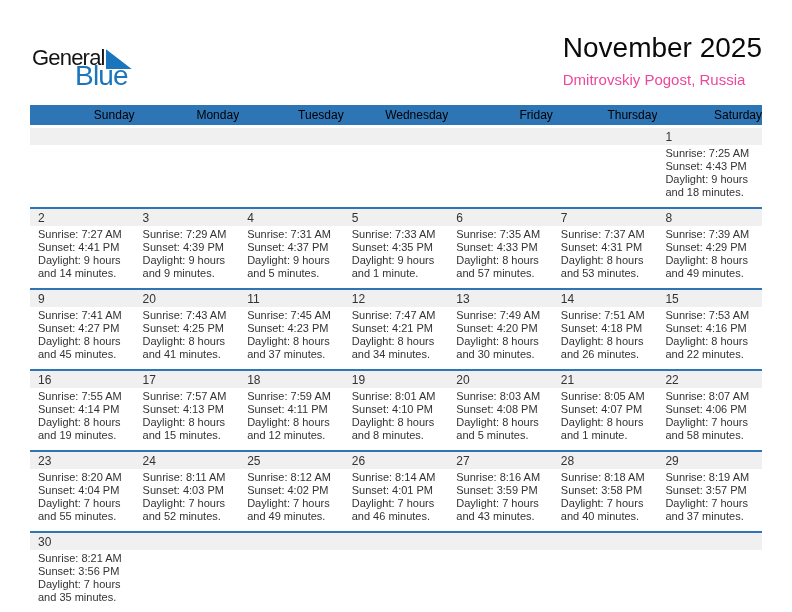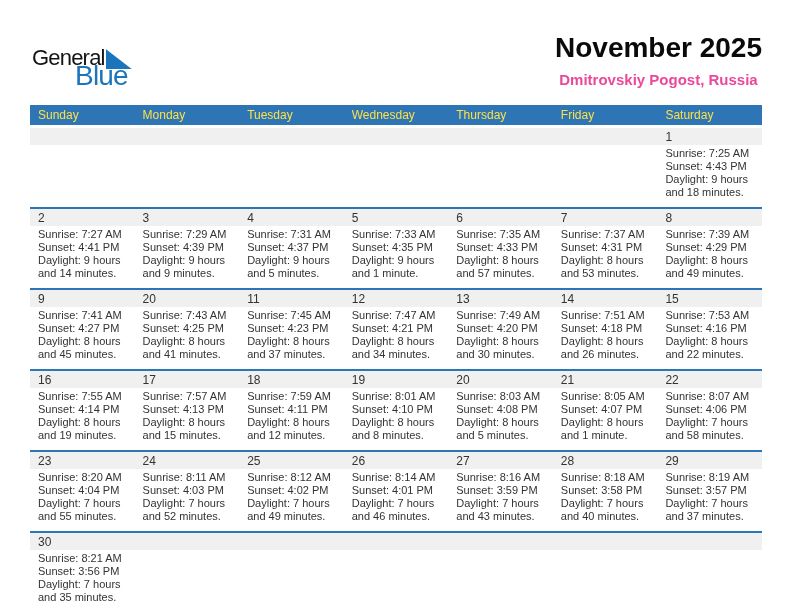--- a/index.html
+++ b/index.html
@@ -21,33 +21,33 @@
   }
   .logo-triangle {
     width:26px; height:20px; background:#1B75BC;
     clip-path:polygon(0 0, 100% 100%, 0 100%);
     margin-left:1px;
   }
   .logo-blue {
     display:block; font-size:28px; line-height:20px;
     color:#1B75BC; letter-spacing:-0.8px; margin:-3px 0 0 43px;
   }
-  .titles { position:absolute; right:0; top:32px; text-align:center;font-weight:bold; }
+  .titles { position:absolute; right:0; top:32px; text-align:left; }
   .month-title { font-size:28px; line-height:32px; color:#0a0a0a; }
   .location-subtitle { font-size:15px; line-height:18px; color:#ec4899; margin-top:7px; }
 
   
   .calendar { width:732px; }
   .weekday-row {
     display:grid; grid-template-columns:repeat(7,1fr);
     background:#2E75B6; height:20px; margin-bottom:3px;
   }
   .weekday-cell {
-    color:#fde047; font-size:12px; line-height:20px;
-    padding-left:8px; overflow:hidden; white-space:nowrap;
+    color:#000000; font-size:12px; line-height:20px;
+    padding-left:8px; overflow:hidden; white-space:nowrap;text-align:right;
   }
   .week { border-top:2px solid #2E75B6; }
   .week:first-child { border-top:none; }
   .numbers-band {
     display:grid; grid-template-columns:repeat(7,1fr);
     background:#F0F0F0;
   }
   .num-cell {
     font-size:12px; line-height:14px; height:14px;
     padding:2px 0 1px 8px; color:#333;
@@ -76,22 +76,22 @@
       <div class="location-subtitle">Dmitrovskiy Pogost, Russia</div>
     </div>
   </div>
 
   <div class="calendar">
     <div class="weekday-row" id="weekday-row">
         <div class="weekday-cell">Sunday</div>
         <div class="weekday-cell">Monday</div>
         <div class="weekday-cell">Tuesday</div>
         <div class="weekday-cell">Wednesday</div>
+        <div class="weekday-cell">Friday</div>
         <div class="weekday-cell">Thursday</div>
-        <div class="weekday-cell">Friday</div>
         <div class="weekday-cell">Saturday</div>
       </div>
     <div id="weeks-container">
         <div class="week">
           <div class="numbers-band">
             <div class="num-cell"></div>
             <div class="num-cell"></div>
             <div class="num-cell"></div>
             <div class="num-cell"></div>
             <div class="num-cell"></div>

